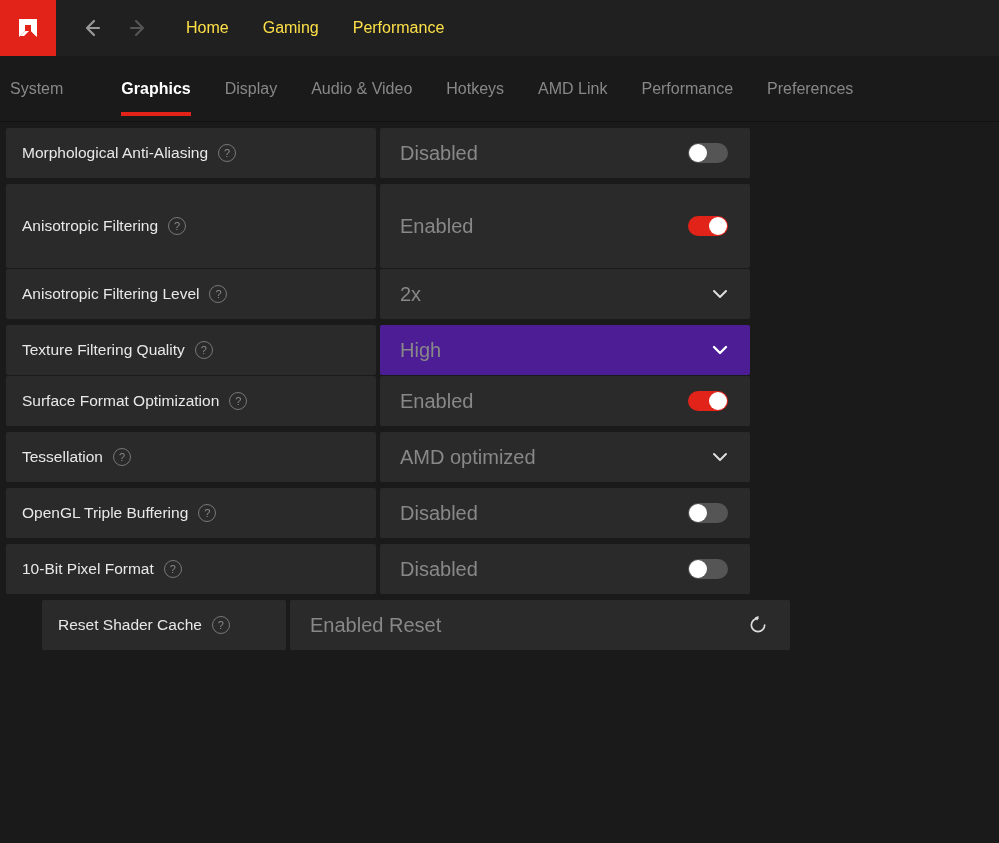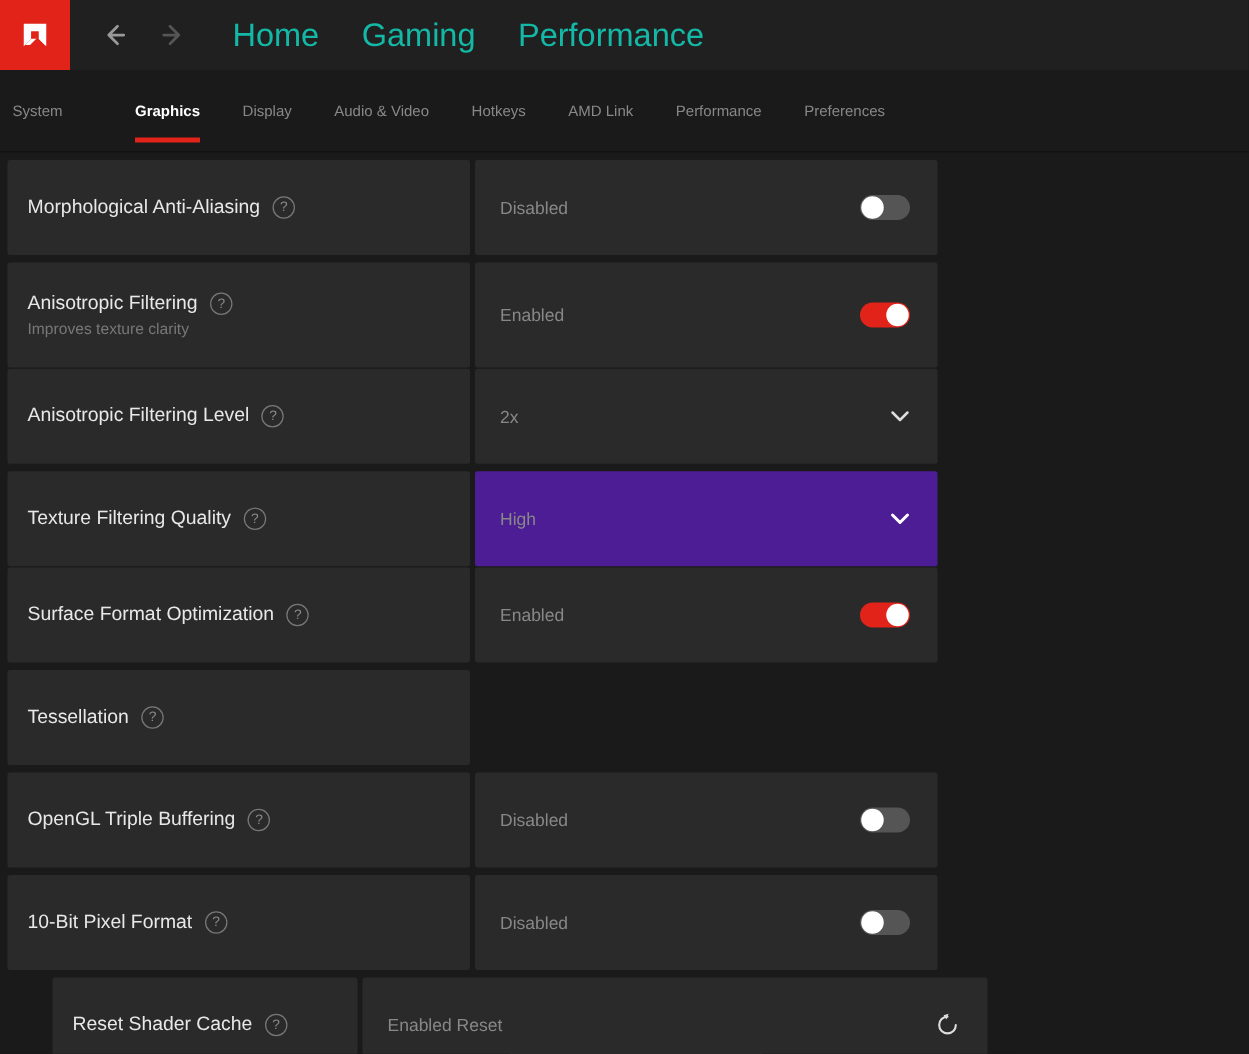--- a/index.html
+++ b/index.html
@@ -40,33 +40,33 @@
     color: #888;
     font-size: 22px;
     cursor: pointer;
   }
   .nav-arrow.fwd { margin-left: 10px; color: #555; }
   .top-tabs {
     display: flex;
     align-items: center;
     margin-left: 30px;
     gap: 34px;
-    font-size: 26px;
-    color: #14b8a6;
+    font-size: 16px;
+    color: #fde047;
   }
   .top-tab { cursor: pointer; }
   .sub-tabs {
     height: 66px;
     display: flex;
     align-items: center;
     padding: 0 10px;
     gap: 34px;
     color: #888;
     border-bottom: 1px solid #111;
-    font-size: 12px;
+    font-size: 16px;
   }
   .sub-tab { cursor: pointer; position: relative; padding: 4px 0;}
   .sub-tab.active { color: #fff; font-weight:600;margin-left:24px;}
   .sub-tab.active::after {
     content:"";
     position:absolute;
     left:0; right:0; bottom:-14px;
     height:4px;
     background:#e2231a;
   }
@@ -77,21 +77,21 @@
     gap:6px;
   }
   .group {
     display:flex;
     flex-direction:column;
     gap:1px;
   }
   .row {
     display:flex;
     gap:4px;
-    height:76px;
+    height:50px;
   }
   .row.tall { height:84px;}
   .cell-label {
     flex:0 0 370px;
     background:#2a2a2a;
     display:flex;
     flex-direction:column;
     justify-content:center;
     padding:0 16px;
     border-radius:2px;
@@ -121,21 +121,21 @@
   }
   .cell-value {
     flex:0 0 370px;
     background:#2a2a2a;
     display:flex;
     align-items:center;
     justify-content:space-between;
     padding:0 22px 0 20px;
     border-radius:2px;
     color:#888;
-    font-size:14px;
+    font-size:20px;
   }
   .cell-value.light { background:#4c1d95; }
   .cell-value.action { flex: 0 0 500px; justify-content:space-between;}
   .row-action .cell-label { flex:0 0 244px;margin-left:36px;}
   .toggle {
     width:40px;height:20px;
     border-radius:10px;
     position:relative;
     cursor:pointer;
   }
@@ -218,21 +218,20 @@
     </div>
   </div>
 
   <div class="group">
     <div class="row tall">
       <div class="cell-label">
         <div class="title">
           <span>Anisotropic Filtering</span>
           <span class="help-icon">?</span>
         </div>
-        <div class="subtitle">Improves texture clarity</div>
       </div>
       <div class="cell-value">
         <span>Enabled</span>
         <div class="toggle on">
             <div class="knob"></div>
           </div>
       </div>
     </div>
     <div class="row">
       <div class="cell-label">
@@ -285,20 +284,28 @@
     </div>
   </div>
 
   <div class="group">
     <div class="row">
       <div class="cell-label">
         <div class="title">
           <span>Tessellation</span>
           <span class="help-icon">?</span>
         </div>
+      </div>
+      <div class="cell-value">
+        <span>AMD optimized</span>
+        <span class="chevron">
+          <svg width="16" height="10" viewBox="0 0 16 10">
+              <path d="M2 2 L8 8 L14 2" stroke="#ddd" stroke-width="2" fill="none" stroke-linecap="round" stroke-linejoin="round"></path>
+            </svg>
+        </span>
       </div>
     </div>
   </div>
 
   <div class="group">
     <div class="row">
       <div class="cell-label">
         <div class="title">
           <span>OpenGL Triple Buffering</span>
           <span class="help-icon">?</span>

